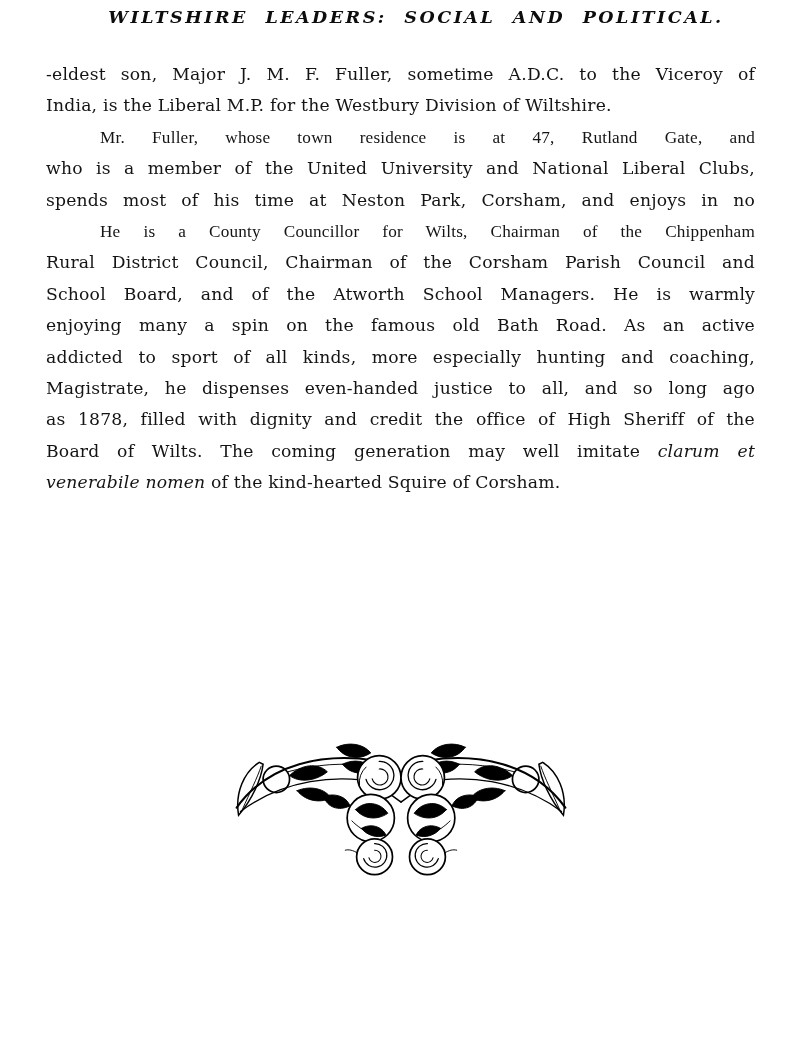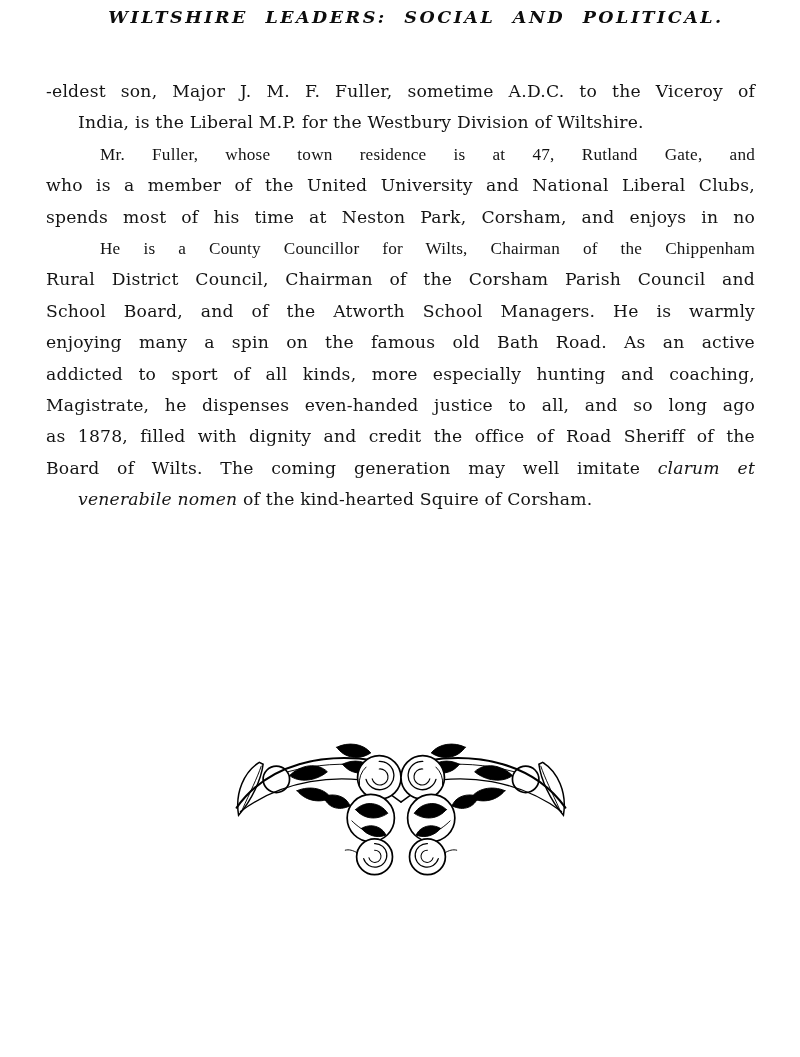--- a/index.html
+++ b/index.html
@@ -27,37 +27,36 @@
     font-size: 17.5px;
     font-style: italic;
     font-weight: bold;
     letter-spacing: 2.5px;
     word-spacing: 9px;
     color: #0d0d0d;
     padding-left: 32px;
   }
   .text-block {
     position: absolute;
-    top: 76px;
+    top: 59px;
     left: 46px;
     width: 709px;
   }
   .line {
     font-size: 17.2px;
     line-height: 31.4px;
     height: 31.4px;
     white-space: nowrap;
     text-align: justify;
     text-align-last: justify;
     color: #141414;
     letter-spacing: 0.2px;
   }
   .line.last {
     text-align-last: left;
-    margin-left: 32px;
   }
   .line.indent {
     text-indent: 54px;
     font-family: Liberation Serif, serif;
   }
   .seg.italic {
     font-style: italic;
   }
   .ornament {
     position: absolute;
@@ -84,21 +83,21 @@
       <div class="line last"><span class="seg">India, is the Liberal M.P. for the Westbury Division of Wiltshire.</span></div>
       <div class="line indent"><span class="seg">Mr. Fuller, whose town residence is at 47, Rutland Gate, and</span></div>
       <div class="line"><span class="seg">who is a member of the United University and National Liberal Clubs,</span></div>
       <div class="line"><span class="seg">spends most of his time at Neston Park, Corsham, and enjoys in no</span></div>
       <div class="line indent"><span class="seg">He is a County Councillor for Wilts, Chairman of the Chippenham</span></div>
       <div class="line"><span class="seg">Rural District Council, Chairman of the Corsham Parish Council and</span></div>
       <div class="line"><span class="seg">School Board, and of the Atworth School Managers.  He is warmly</span></div>
       <div class="line"><span class="seg">enjoying many a spin on the famous old Bath Road.  As an active</span></div>
       <div class="line"><span class="seg">addicted to sport of all kinds, more especially hunting and coaching,</span></div>
       <div class="line"><span class="seg">Magistrate, he dispenses even-handed justice to all, and so long ago</span></div>
-      <div class="line"><span class="seg">as 1878, filled with dignity and credit the office of Road Sheriff of the</span></div>
+      <div class="line"><span class="seg">as 1878, filled with dignity and credit the office of High Sheriff of the</span></div>
       <div class="line"><span class="seg">Board of Wilts. The coming generation may well imitate </span><span class="seg italic">clarum et</span></div>
       <div class="line last"><span class="seg italic">venerabile nomen</span><span class="seg"> of the kind-hearted Squire of Corsham.</span></div>
     </div>
 
   <div class="ornament">
     <svg viewBox="0 0 360 150" preserveAspectRatio="xMidYMid meet">
       <defs>
         <g id="half" stroke="#000" fill="none" stroke-linecap="round">
 
           <path d="M30,24 C14,34 4,56 8,80 C22,64 32,42 34,26 Z" fill="#fff" stroke-width="1.6"></path>

